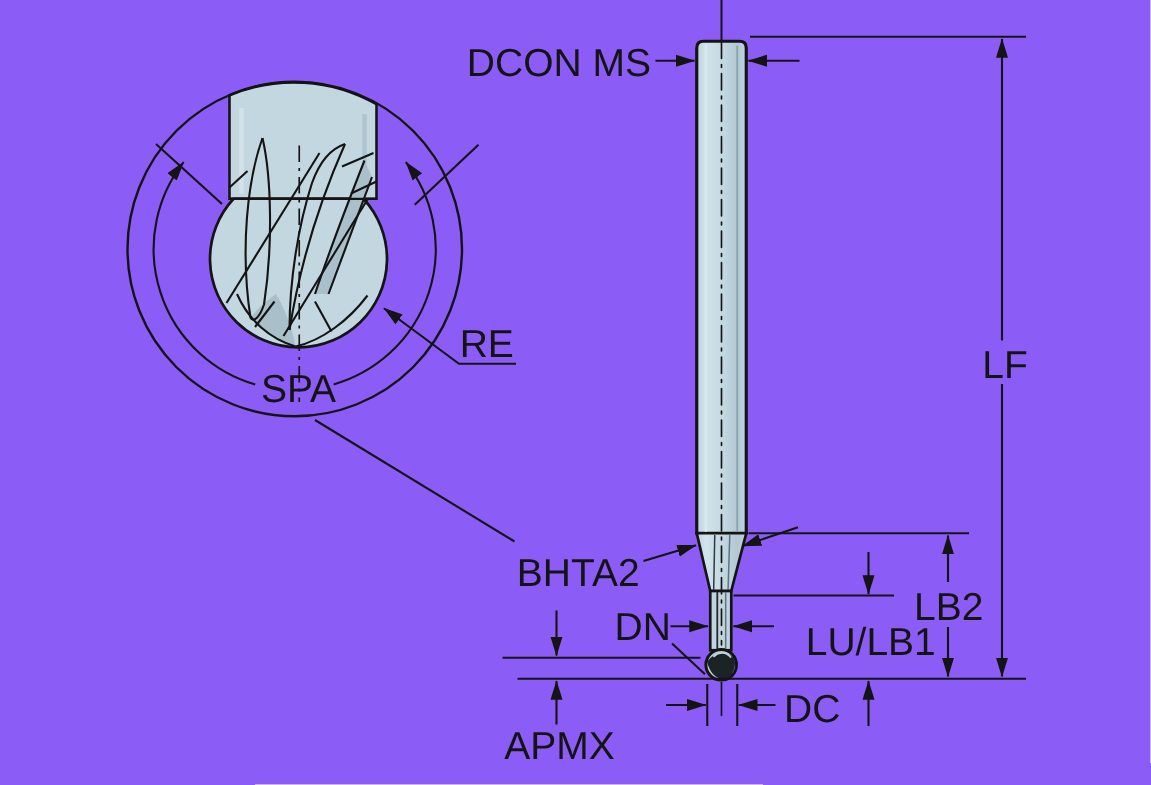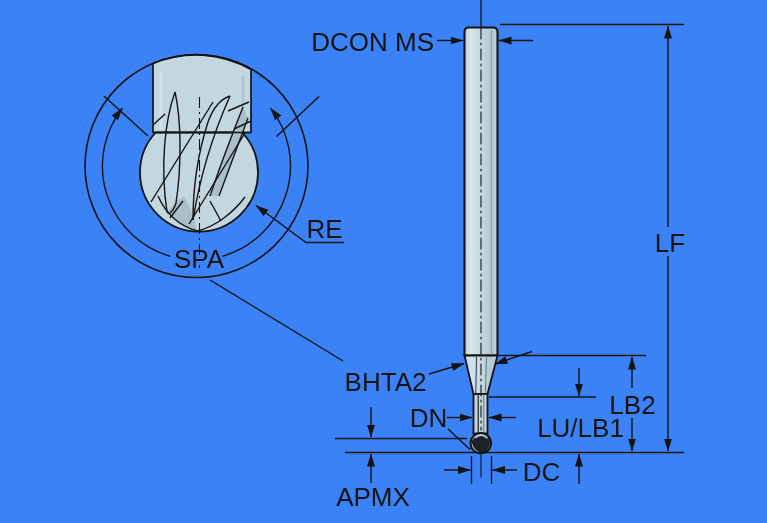--- a/index.html
+++ b/index.html
@@ -1,16 +1,16 @@
 <!DOCTYPE html>
 <html><head>
 <meta charset="utf-8">
 <style>
   html,body{margin:0;padding:0;background:#ffffff;}
-  .stage{position:relative;width:767px;height:523px;background:#3b82f6;overflow:hidden;
+  .stage{position:relative;width:767px;height:523px;background:#8b5cf6;overflow:hidden;
          font-family:"Liberation Sans", sans-serif;}
   svg{display:block}
   text{font-family:"Liberation Sans", sans-serif;font-size:26px;fill:#141414;}
 </style>
 </head>
 <body>
 
 <div class="stage">
 <svg width="767" height="523" viewBox="0 0 767 523">
   <defs>

